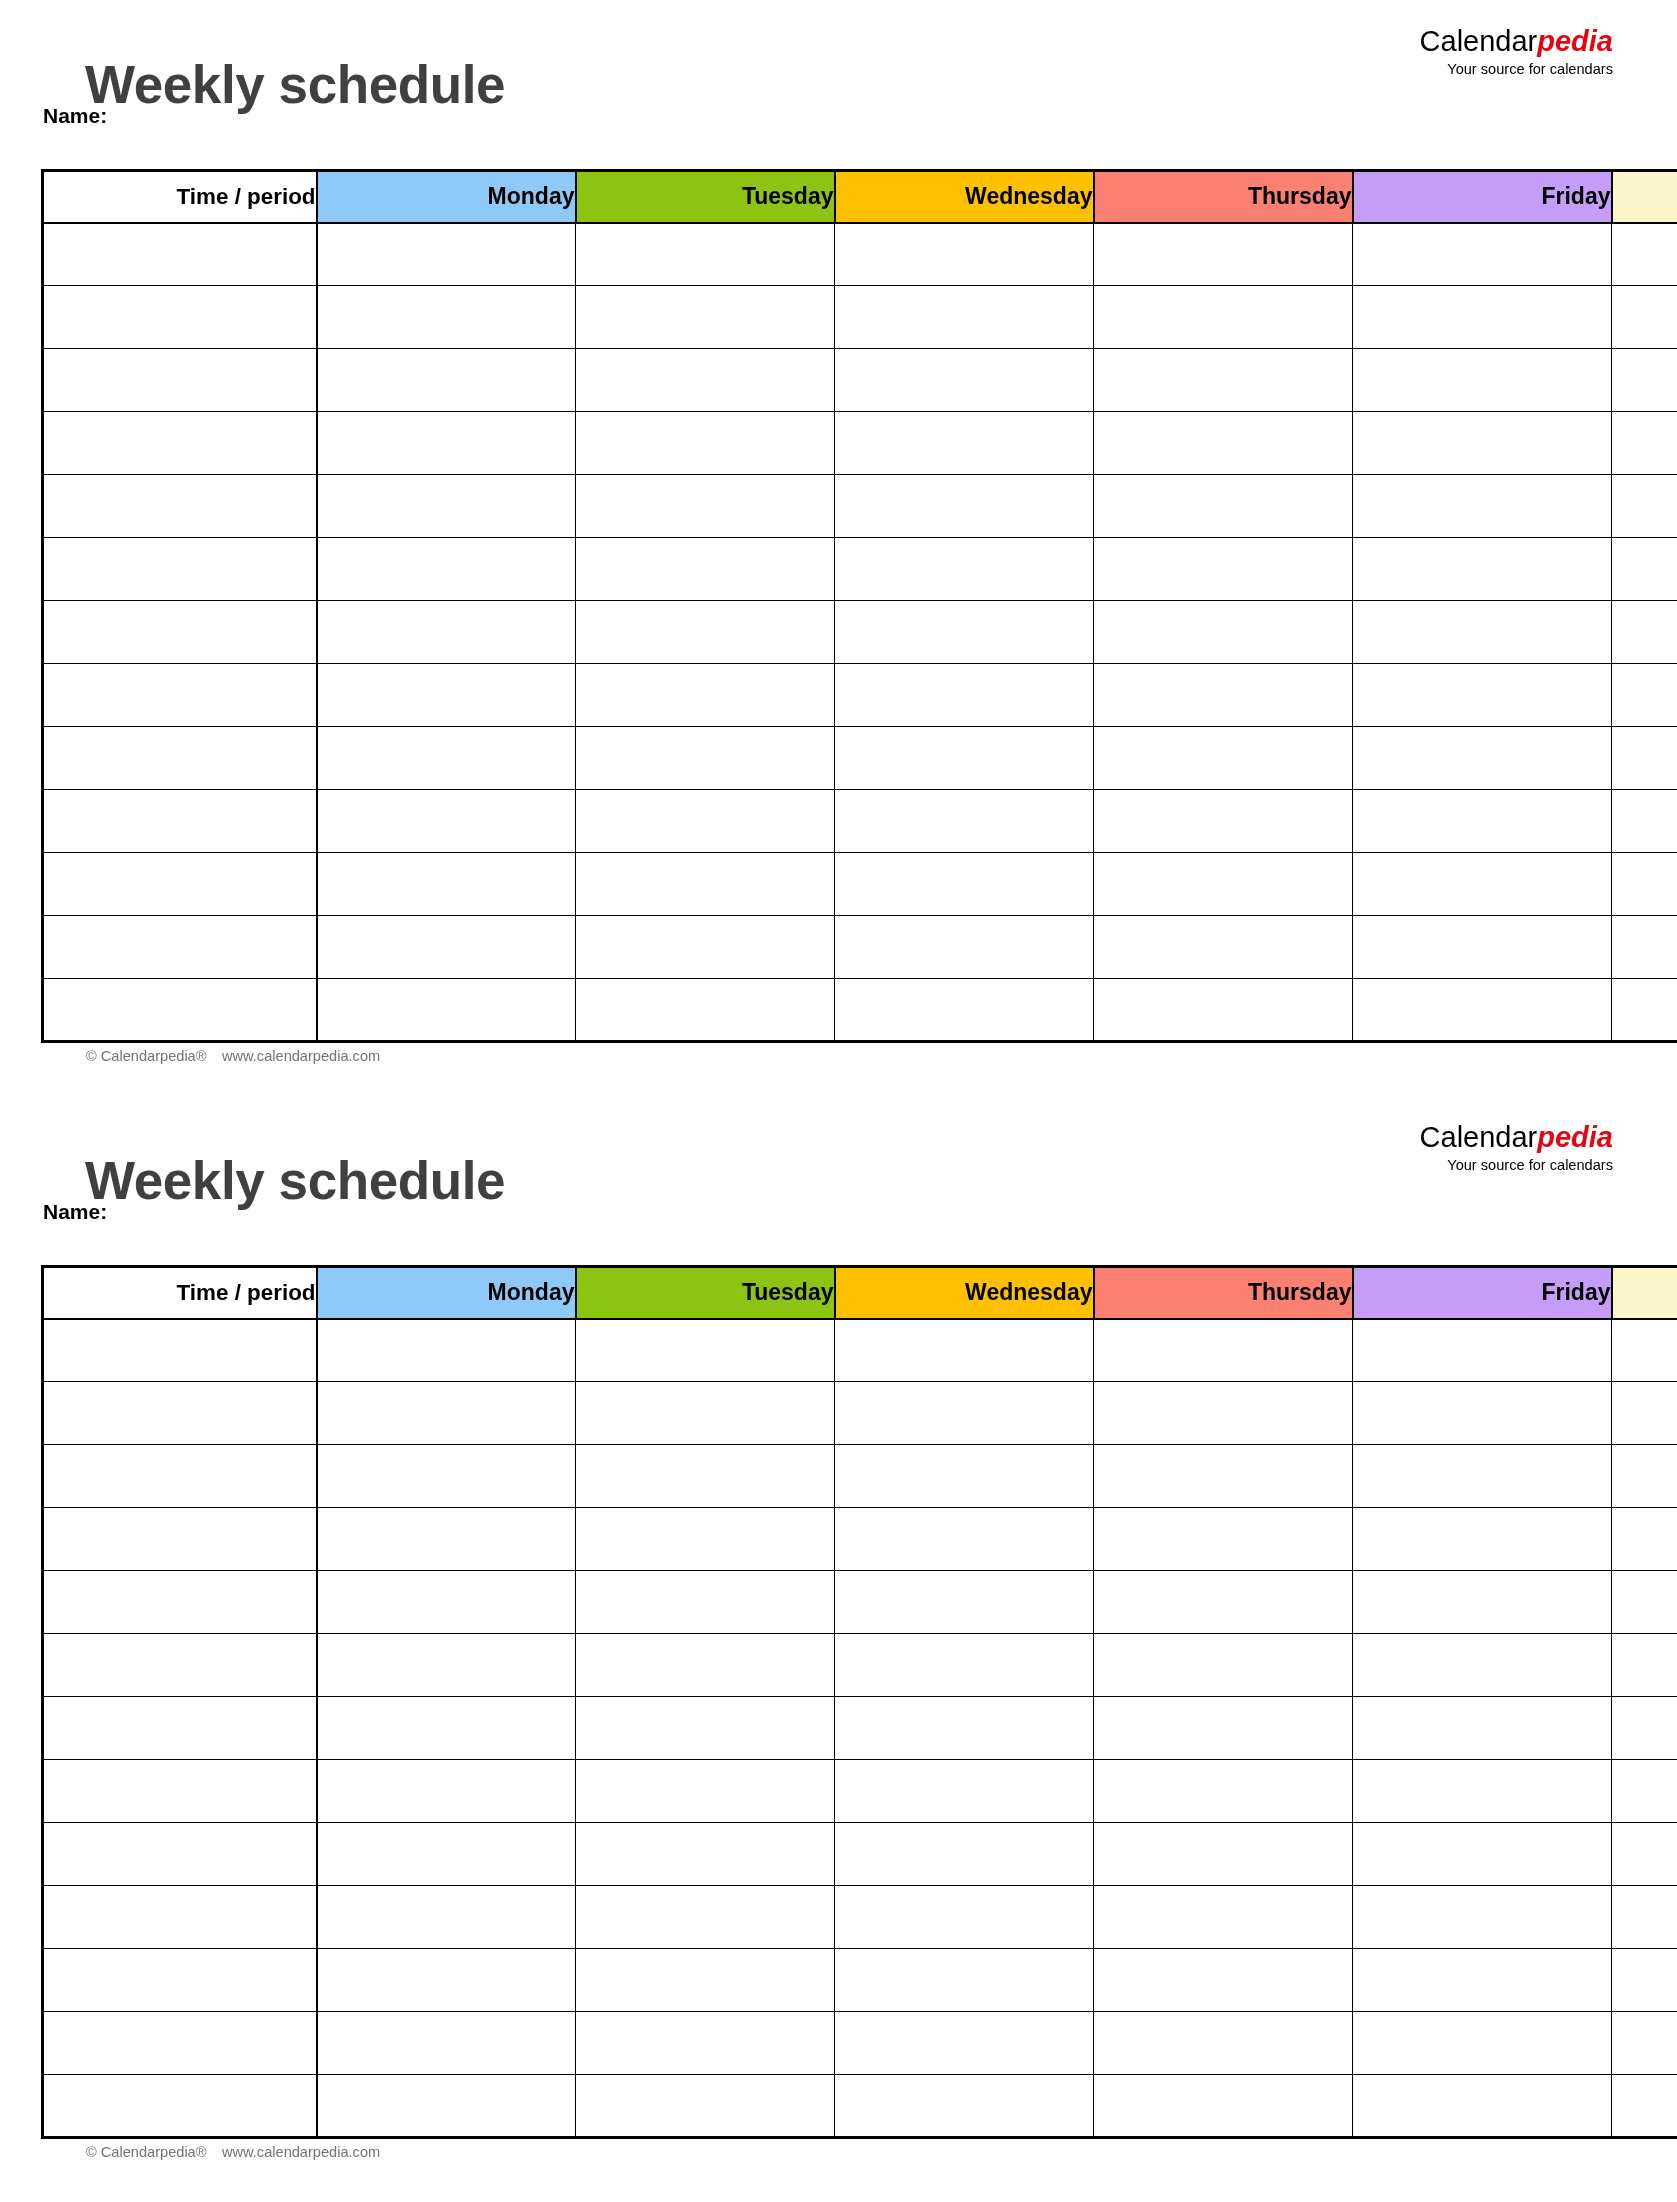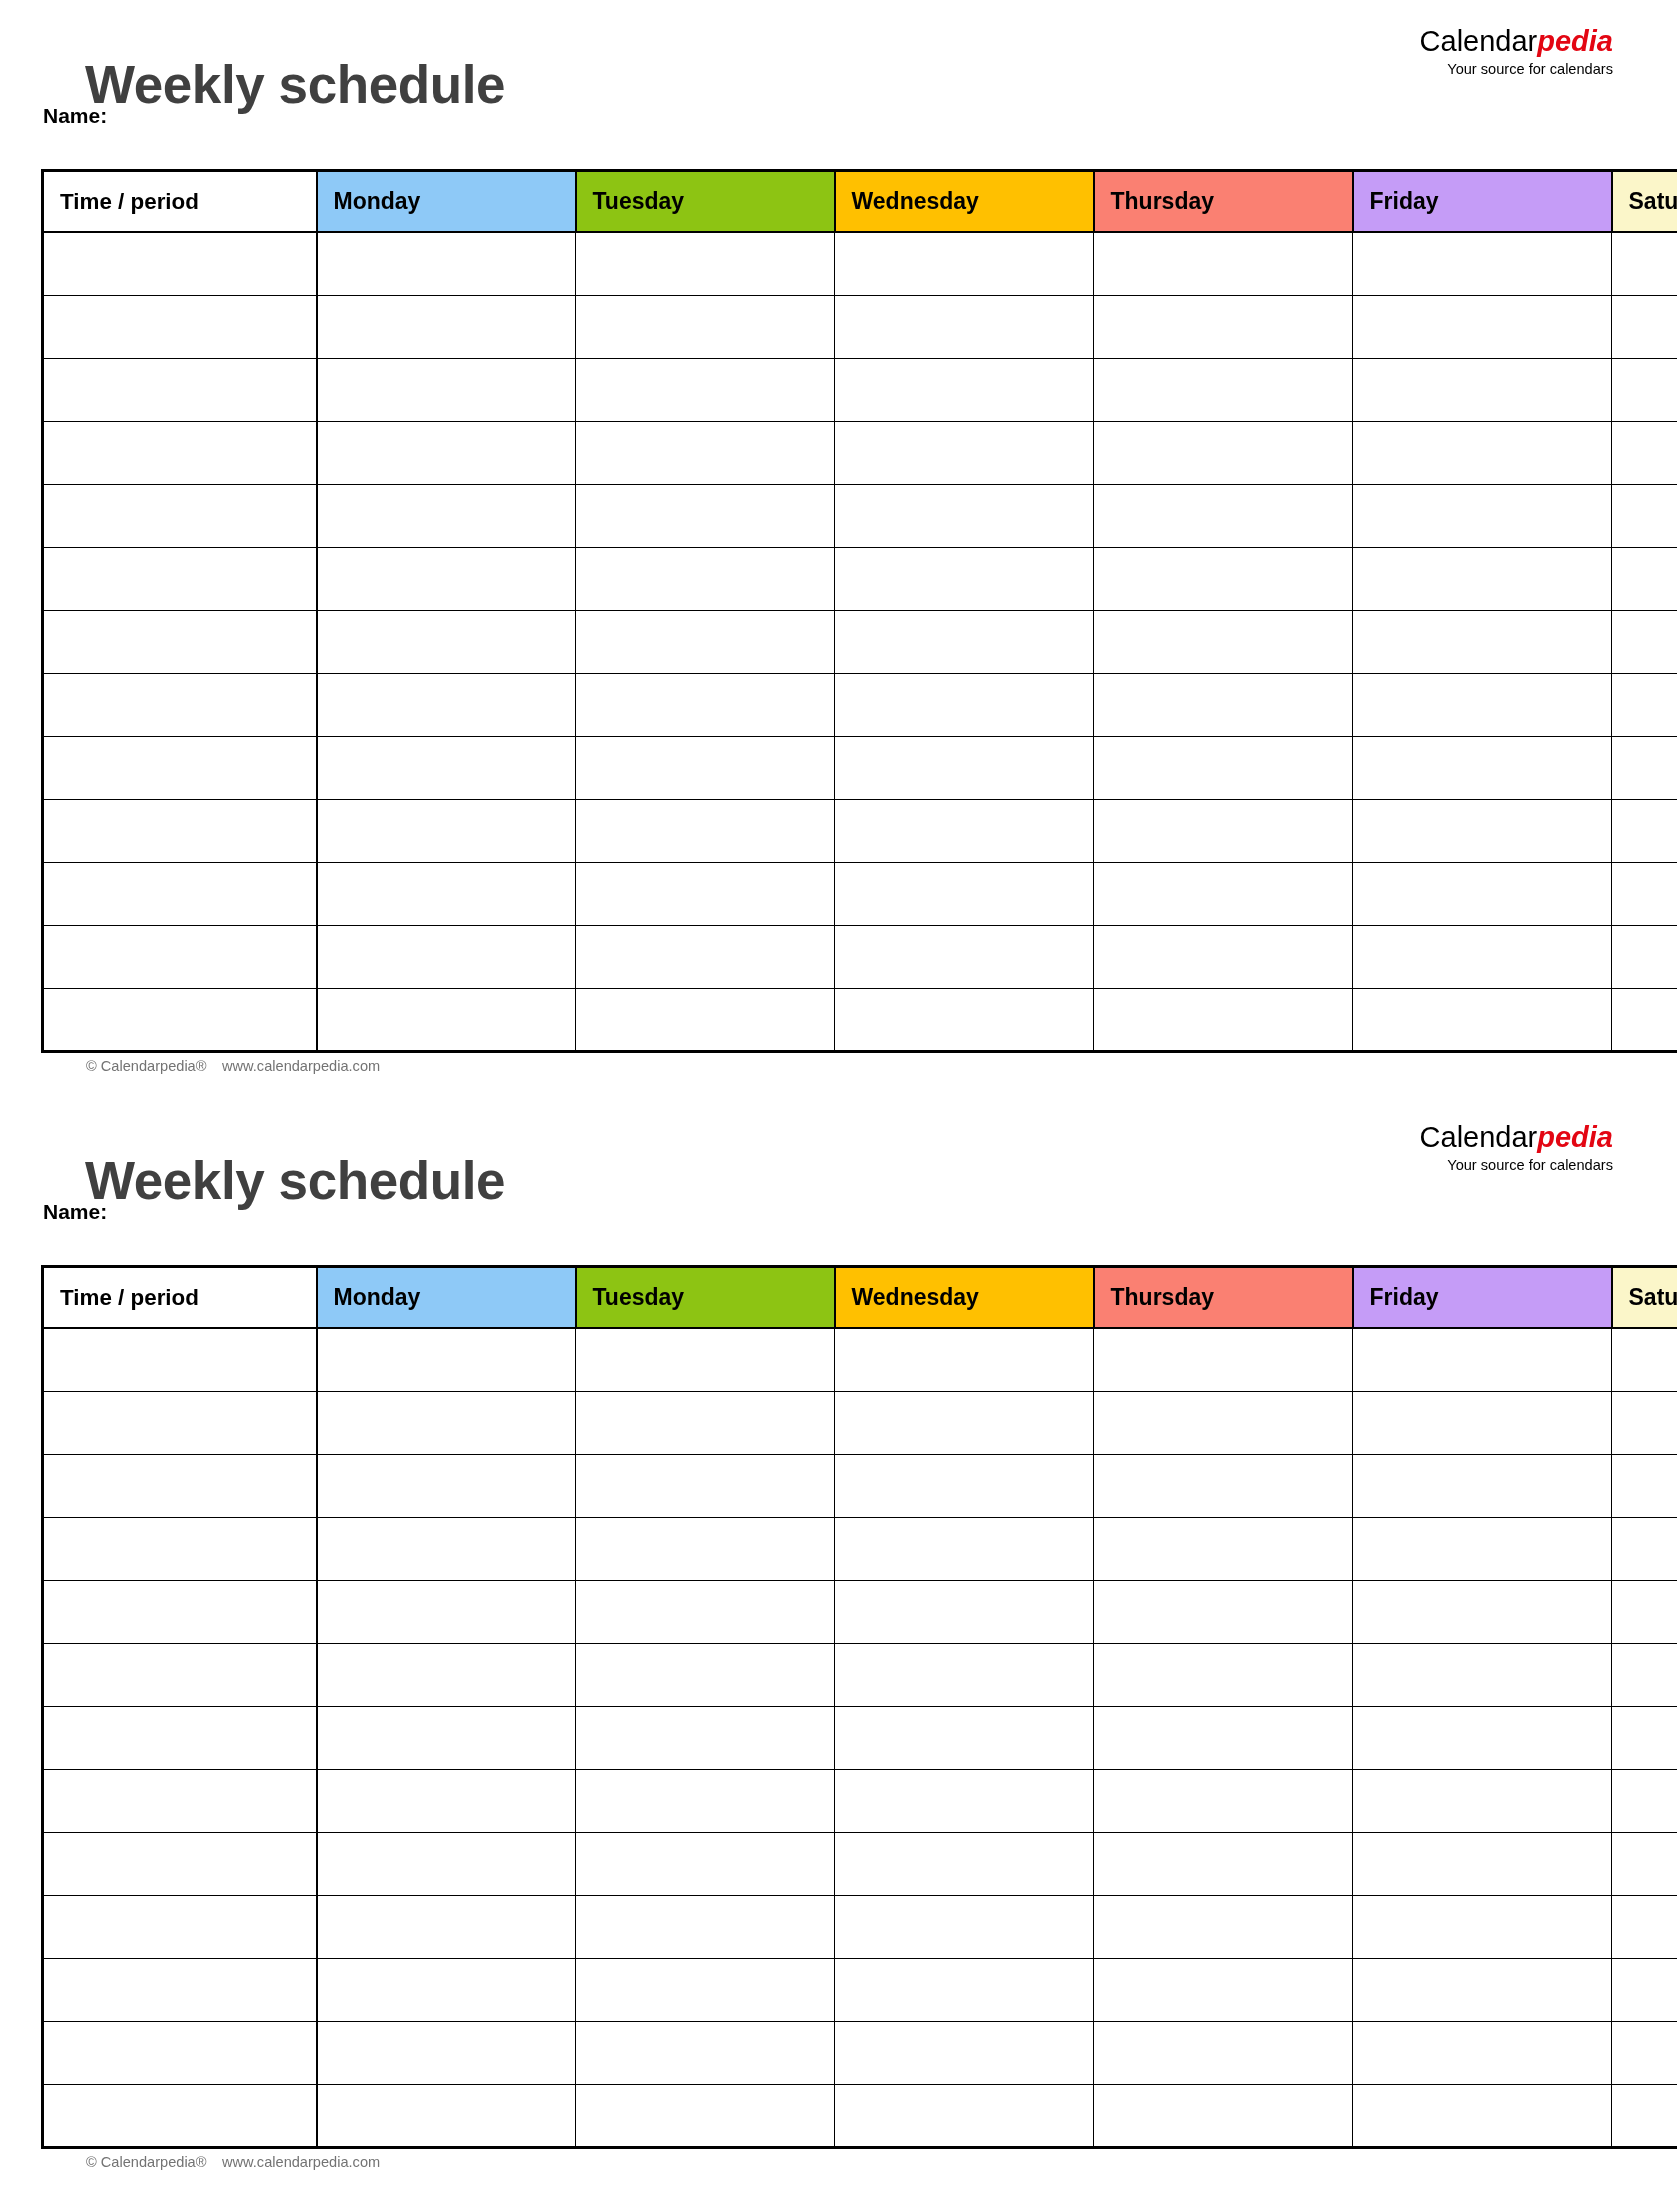--- a/index.html
+++ b/index.html
@@ -105,23 +105,23 @@
     border: 3.4px solid #000000;
   }
   table.sched col.c-time   { width: 274px; }
   table.sched col.c-day    { width: 259px; }
 
   table.sched thead th {
     height: 52px;
     border: 2.6px solid #000000;
     font-size: 23px;
     font-weight: bold;
-    text-align: left;
+    text-align: right;
     vertical-align: middle;
-    padding: 16px;
+    padding: 0;
     color: #000000;
     white-space: nowrap;
   }
   table.sched thead th.time-head {
     background: #ffffff;
     font-size: 22.4px;
   }
 
   table.sched tbody td {
     height: 63px;

